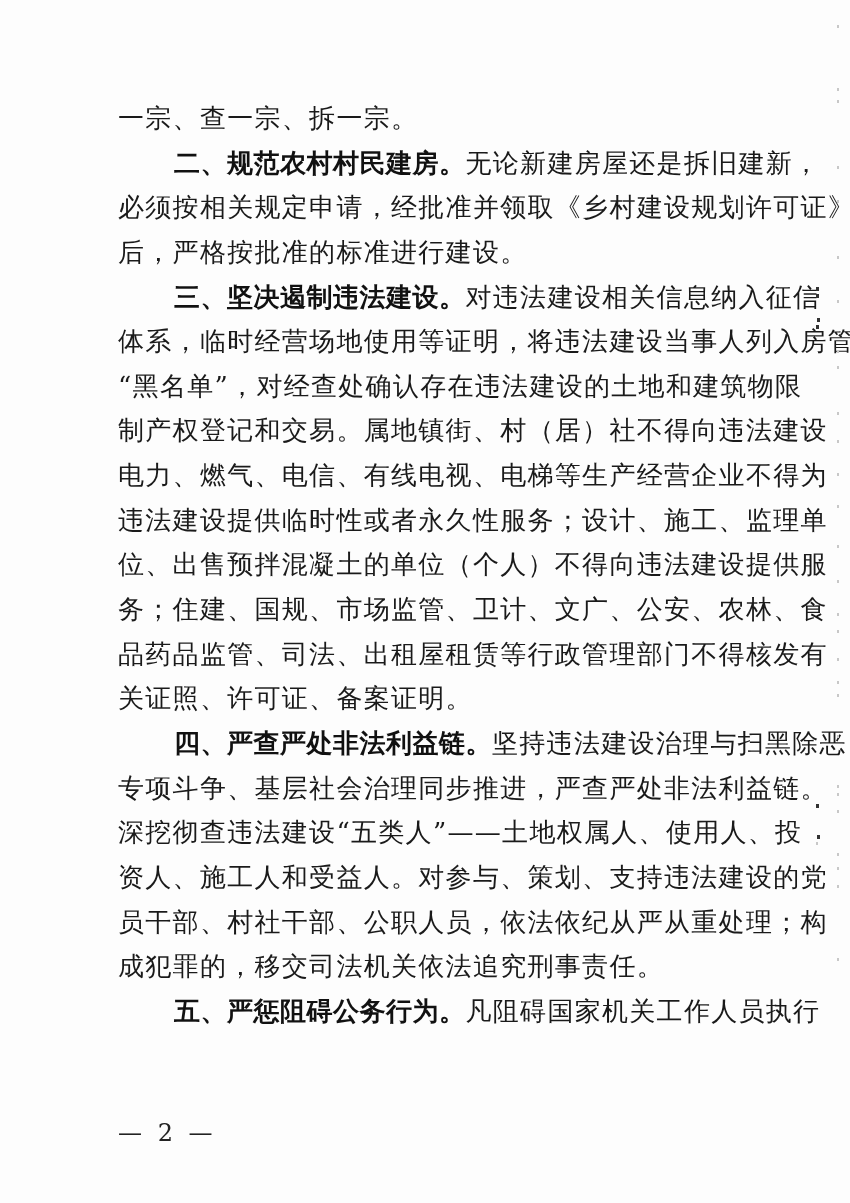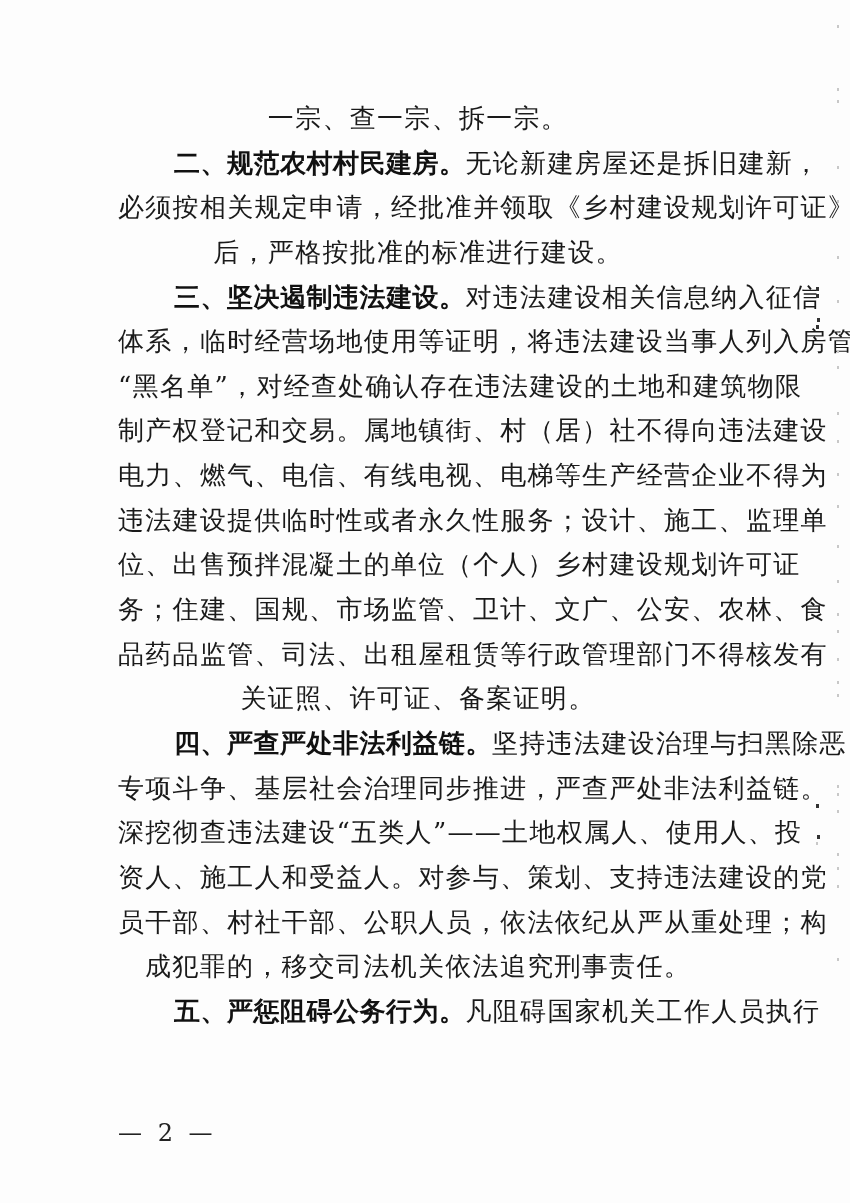--- a/index.html
+++ b/index.html
@@ -13,21 +13,20 @@
       position: relative;
       overflow: hidden;
       font-family: "DejaVu Serif", "Liberation Serif", serif;
       color: #1a1a1a;
     }
     .page {
       position: absolute;
       left: 0; top: 0;
       width: 850px; height: 1203px;
       background: #fdfdfd;
-      text-align: center;
     }
     .body-text {
       position: absolute;
       left: 118px;
       top: 96px;
       width: 600px;
     }
     .line {
       height: 44.65px;
       line-height: 44.65px;
@@ -83,21 +82,21 @@
     <div class="line"><span class="heading"></span><span>一宗、查一宗、拆一宗。</span></div>
     <div class="line indent"><span class="heading">二、规范农村村民建房。</span><span>无论新建房屋还是拆旧建新，</span></div>
     <div class="line"><span class="heading"></span><span>必须按相关规定申请，经批准并领取《乡村建设规划许可证》</span></div>
     <div class="line"><span class="heading"></span><span>后，严格按批准的标准进行建设。</span></div>
     <div class="line indent"><span class="heading">三、坚决遏制违法建设。</span><span>对违法建设相关信息纳入征信</span></div>
     <div class="line"><span class="heading"></span><span>体系，临时经营场地使用等证明，将违法建设当事人列入房管</span></div>
     <div class="line"><span class="heading"></span><span>“黑名单”，对经查处确认存在违法建设的土地和建筑物限</span></div>
     <div class="line"><span class="heading"></span><span>制产权登记和交易。属地镇街、村（居）社不得向违法建设</span></div>
     <div class="line"><span class="heading"></span><span>电力、燃气、电信、有线电视、电梯等生产经营企业不得为</span></div>
     <div class="line"><span class="heading"></span><span>违法建设提供临时性或者永久性服务；设计、施工、监理单</span></div>
-    <div class="line"><span class="heading"></span><span>位、出售预拌混凝土的单位（个人）乡村建设规划许可证</span></div>
+    <div class="line"><span class="heading"></span><span>位、出售预拌混凝土的单位（个人）不得向违法建设提供服</span></div>
     <div class="line"><span class="heading"></span><span>务；住建、国规、市场监管、卫计、文广、公安、农林、食</span></div>
     <div class="line"><span class="heading"></span><span>品药品监管、司法、出租屋租赁等行政管理部门不得核发有</span></div>
     <div class="line"><span class="heading"></span><span>关证照、许可证、备案证明。</span></div>
     <div class="line indent"><span class="heading">四、严查严处非法利益链。</span><span>坚持违法建设治理与扫黑除恶</span></div>
     <div class="line"><span class="heading"></span><span>专项斗争、基层社会治理同步推进，严查严处非法利益链。</span></div>
     <div class="line"><span class="heading"></span><span>深挖彻查违法建设“五类人”——土地权属人、使用人、投</span></div>
     <div class="line"><span class="heading"></span><span>资人、施工人和受益人。对参与、策划、支持违法建设的党</span></div>
     <div class="line"><span class="heading"></span><span>员干部、村社干部、公职人员，依法依纪从严从重处理；构</span></div>
     <div class="line"><span class="heading"></span><span>成犯罪的，移交司法机关依法追究刑事责任。</span></div>
     <div class="line indent"><span class="heading">五、严惩阻碍公务行为。</span><span>凡阻碍国家机关工作人员执行</span></div>

